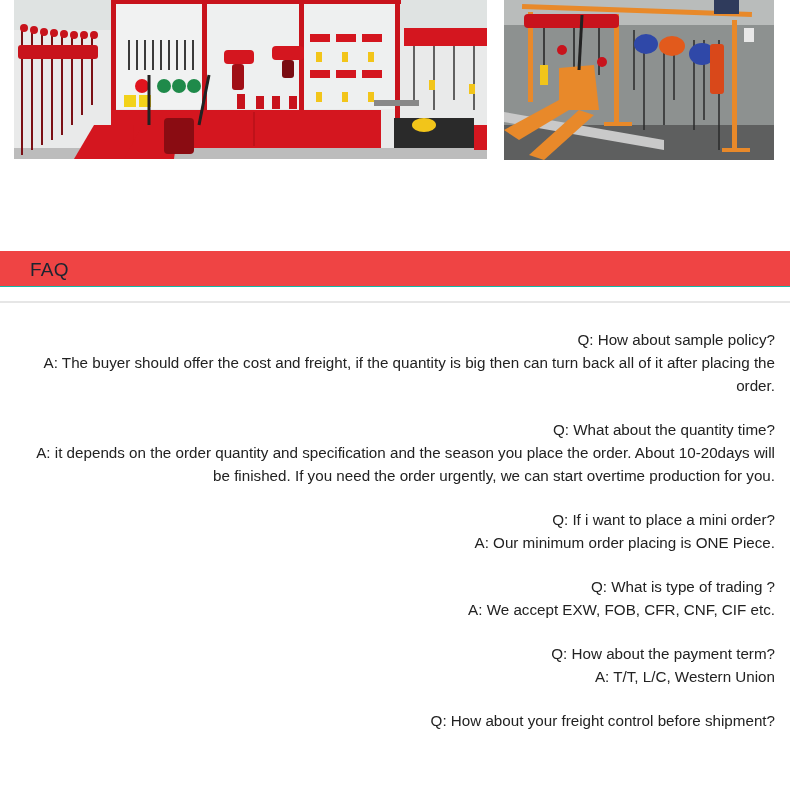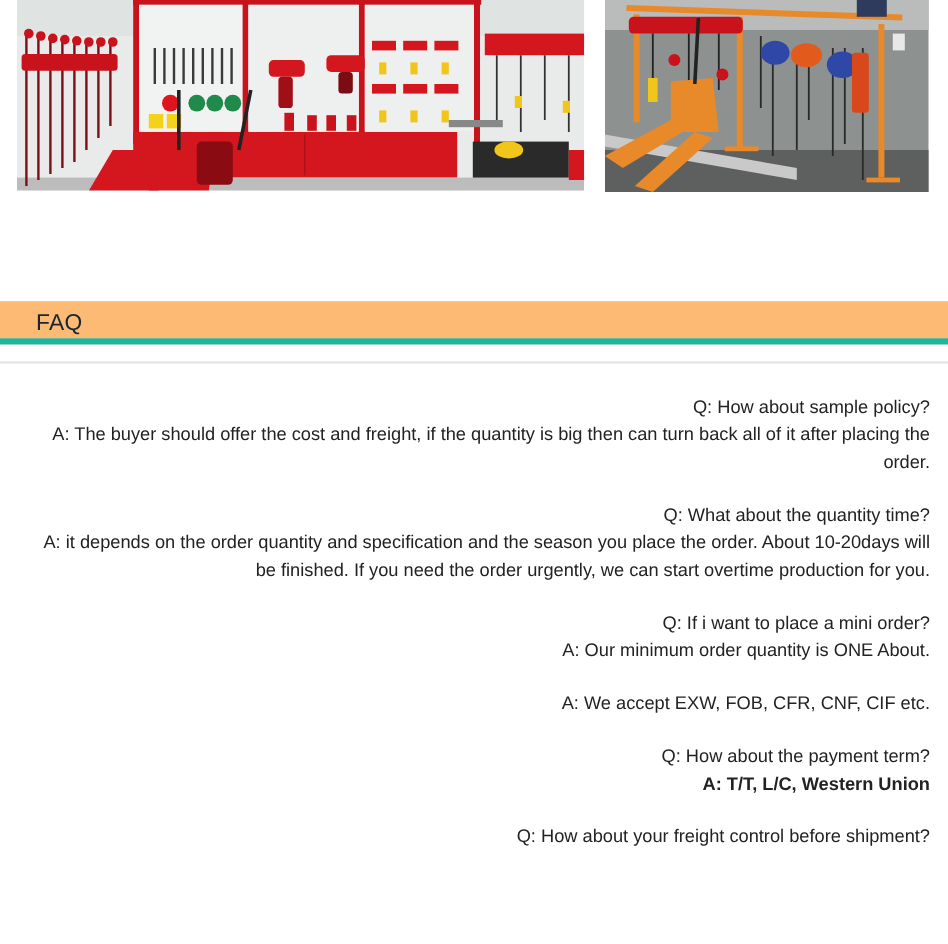--- a/index.html
+++ b/index.html
@@ -1,27 +1,27 @@
 <!DOCTYPE html>
 <html><head>
   <meta charset="utf-8">
   <style>
     html, body { margin: 0; padding: 0; background: #ffffff; }
     body { width: 790px; height: 787px; position: relative; overflow: hidden; font-family: "Liberation Sans", sans-serif; color: #1e1e1e; }
     .photo { position: absolute; overflow: hidden; }
     .photo svg { display: block; width: 100%; height: 100%; }
     #photo-showroom { left: 14px; top: 0; width: 473px; height: 159px; }
     #photo-stand { left: 504px; top: 0; width: 270px; height: 160px; }
-    .faq-bar { position: absolute; left: 0; top: 251px; width: 790px; height: 36px; background: #fdba74; border-bottom: 5px solid #14b8a6; box-sizing: border-box; }
+    .faq-bar { position: absolute; left: 0; top: 251px; width: 790px; height: 36px; background: #ef4444; border-bottom: 1px solid #14b8a6; box-sizing: border-box; }
     .faq-title { position: absolute; left: 30px; top: 8px; font-size: 19px; color: #1b2530; letter-spacing: 0.3px; }
     .separator { position: absolute; left: 0; top: 301px; width: 790px; height: 2px; background: #e6e6e6; }
     .faq-list { position: absolute; left: 30px; top: 328px; width: 745px; font-size: 15.2px; line-height: 23px; color: #222; }
     .faq-item { margin: 0 0 21px 0; }
     .faq-q, .faq-a { display: block; text-align: right; }
-    .faq-a.indent { padding-left: 4px; font-weight: bold; }
+    .faq-a.indent { padding-left: 4px; }
   </style>
 </head>
 <body>
 
 <div class="photo" id="photo-showroom">
   <svg viewBox="0 0 473 159" preserveAspectRatio="none">
     <rect x="0" y="0" width="473" height="159" fill="#e9eaea"></rect>
 
     <rect x="0" y="0" width="473" height="30" fill="#dfe3e2"></rect>
     <rect x="97" y="0" width="5" height="120" fill="#c8131c"></rect>
@@ -192,23 +192,24 @@
   <div class="faq-item">
     <span class="faq-q">Q: How about sample policy?</span>
     <span class="faq-a">A: The buyer should offer the cost and freight, if the quantity is big then can turn back all of it after placing the order.</span>
   </div>
   <div class="faq-item">
     <span class="faq-q">Q: What about the quantity time?</span>
     <span class="faq-a">A: it depends on the order quantity and specification and the season you place the order. About 10-20days will be finished. If you need the order urgently, we can start overtime production for you.</span>
   </div>
   <div class="faq-item">
     <span class="faq-q">Q: If i want to place a mini order?</span>
-    <span class="faq-a">A: Our minimum order quantity is ONE About.</span>
-  </div>
-  <div class="faq-item">
+    <span class="faq-a">A: Our minimum order placing is ONE Piece.</span>
+  </div>
+  <div class="faq-item">
+    <span class="faq-q">Q: What is type of trading ?</span>
     <span class="faq-a">A: We accept EXW, FOB, CFR, CNF, CIF etc.</span>
   </div>
   <div class="faq-item">
     <span class="faq-q">Q: How about the payment term?</span>
     <span class="faq-a indent">A: T/T, L/C, Western Union</span>
   </div>
   <div class="faq-item">
     <span class="faq-q">Q: How about your freight control before shipment?</span>
   </div>
 </div>

